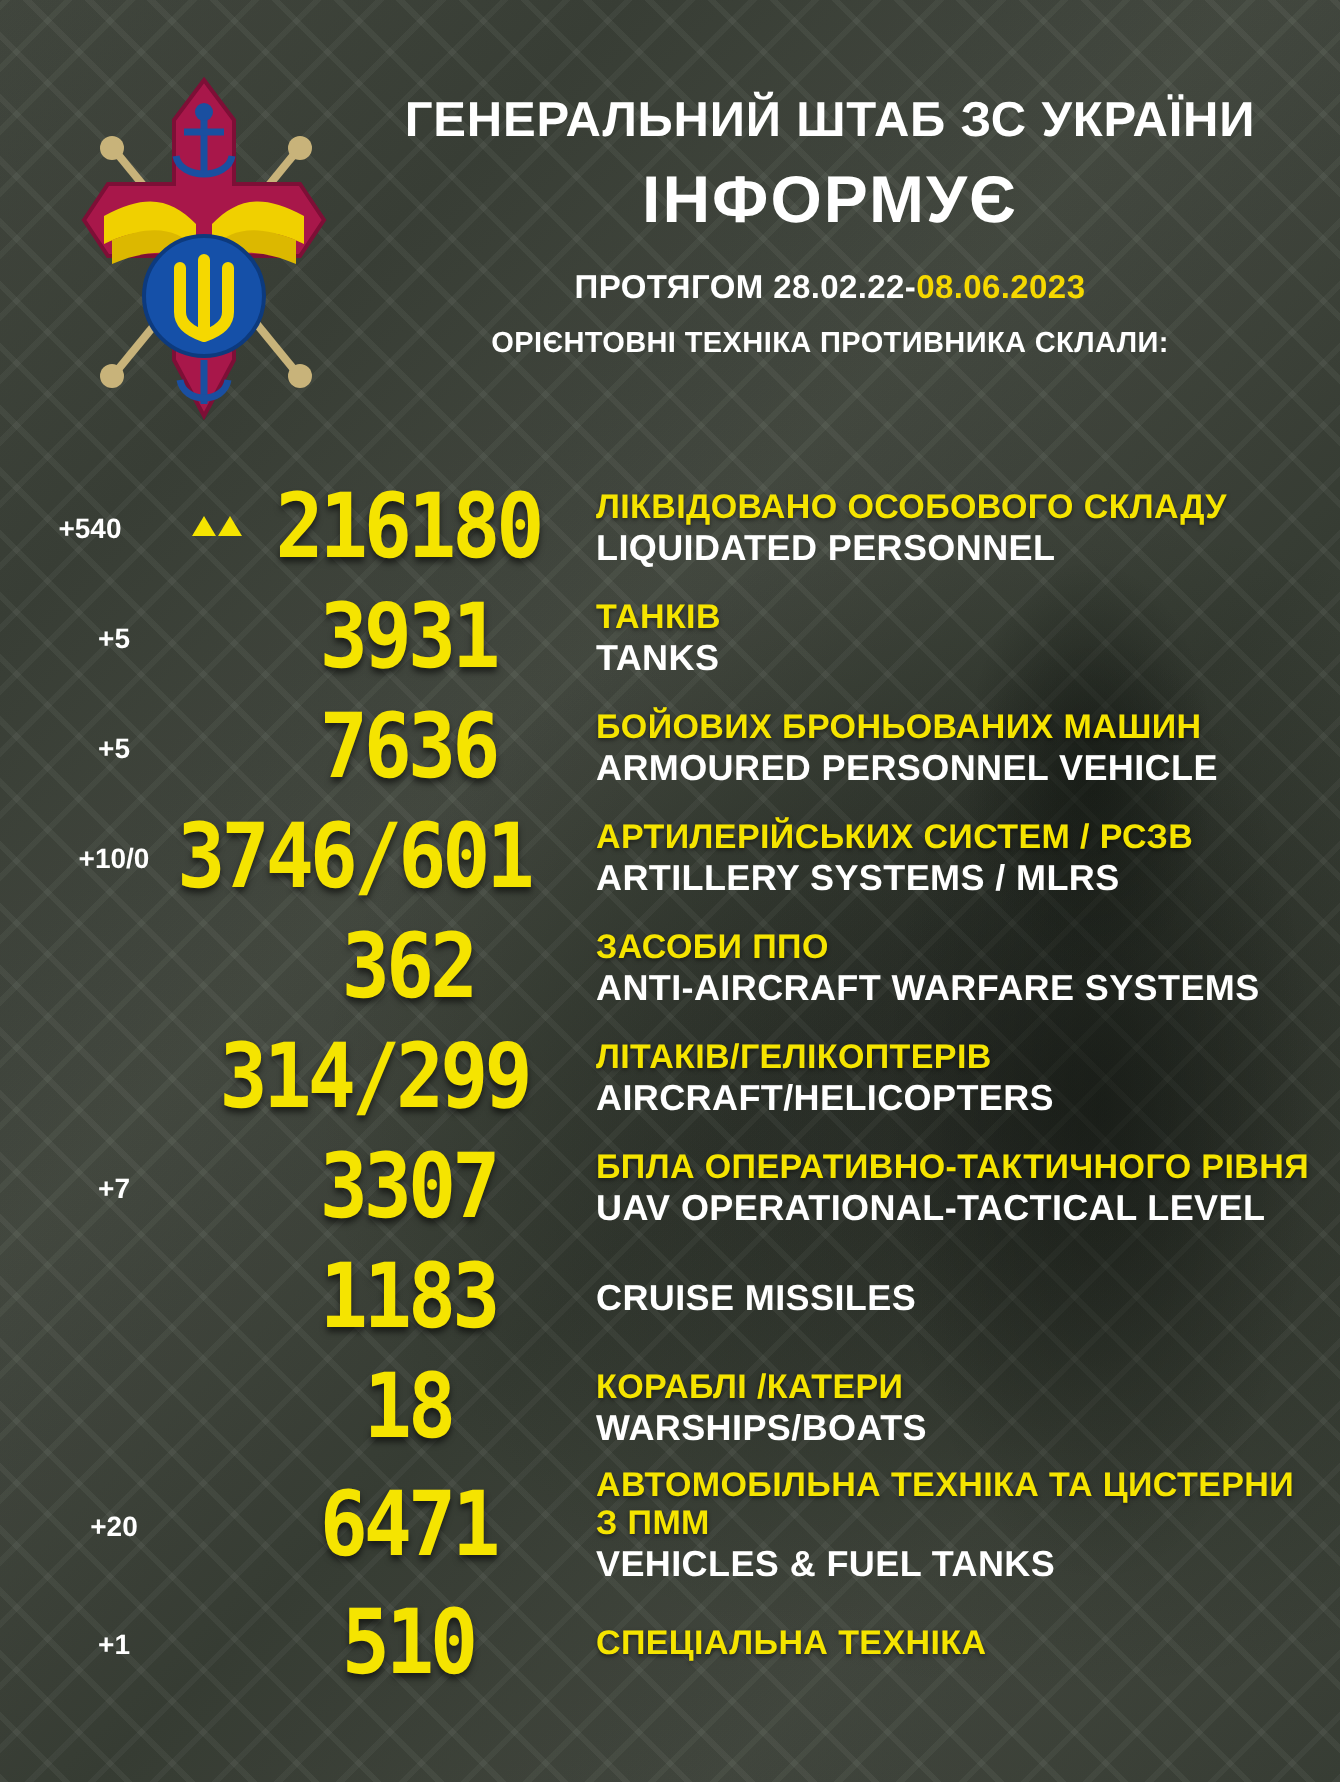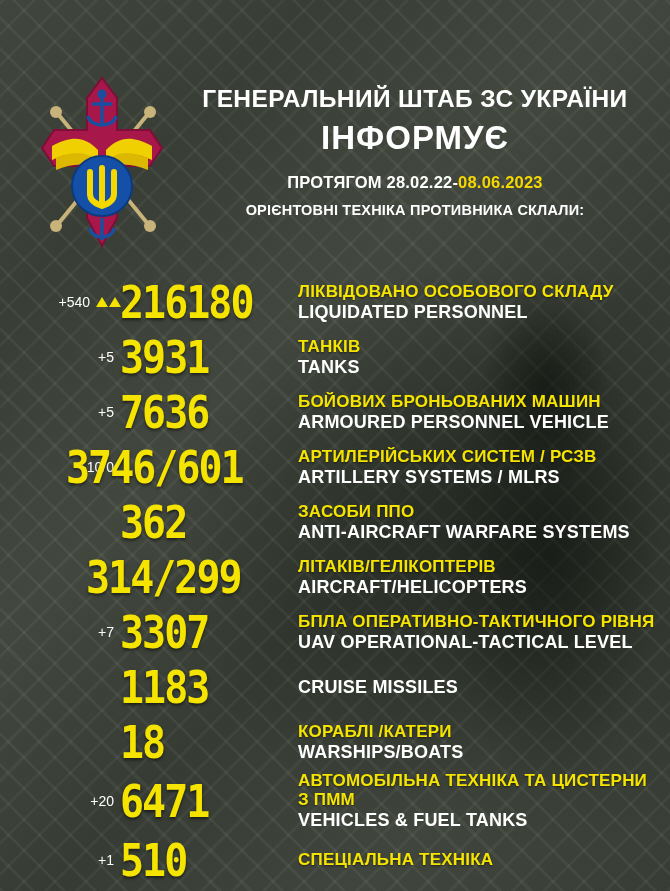--- a/index.html
+++ b/index.html
@@ -43,21 +43,21 @@
     position: absolute;
     right: 40px;
     top: 250px;
     width: 170px;
     height: 300px;
     border-radius: 50% 50% 45% 45%;
     background: radial-gradient(ellipse 90px 150px at 50% 45%, rgba(8,12,8,0.5), rgba(8,12,8,0) 70%);
     pointer-events: none;
   }
 
-  .content { position: relative; z-index: 3; margin-top: 38px; }
+  .content { position: relative; z-index: 3; }
 
   
   .header {
     display: flex;
     align-items: flex-start;
     padding: 18px 22px 4px 22px;
   }
   .emblem {
     width: 160px;
     height: 190px;
@@ -109,31 +109,31 @@
   }
   .row {
     display: flex;
     align-items: center;
     min-height: 52px;
     margin-bottom: 3px;
   }
   .delta {
     width: 120px;
     flex: 0 0 120px;
-    text-align: right;
+    text-align: center;
     padding-right: 6px;
     color: #ffffff;
     font-size: 14px;
-    font-weight: normal;
+    font-weight: bold;
     font-family: "Liberation Sans", sans-serif;
   }
   .numwrap {
     width: 178px;
     flex: 0 0 178px;
-    text-align: left;
+    text-align: center;
     padding-right: 10px;
   }
   .num {
     color: #f5e400;
     font-family: "DejaVu Sans Mono", monospace;
     font-weight: bold;
     font-size: 40px;
     letter-spacing: -2px;
     line-height: 1;
     text-shadow: 0 2px 3px rgba(0,0,0,0.55);

